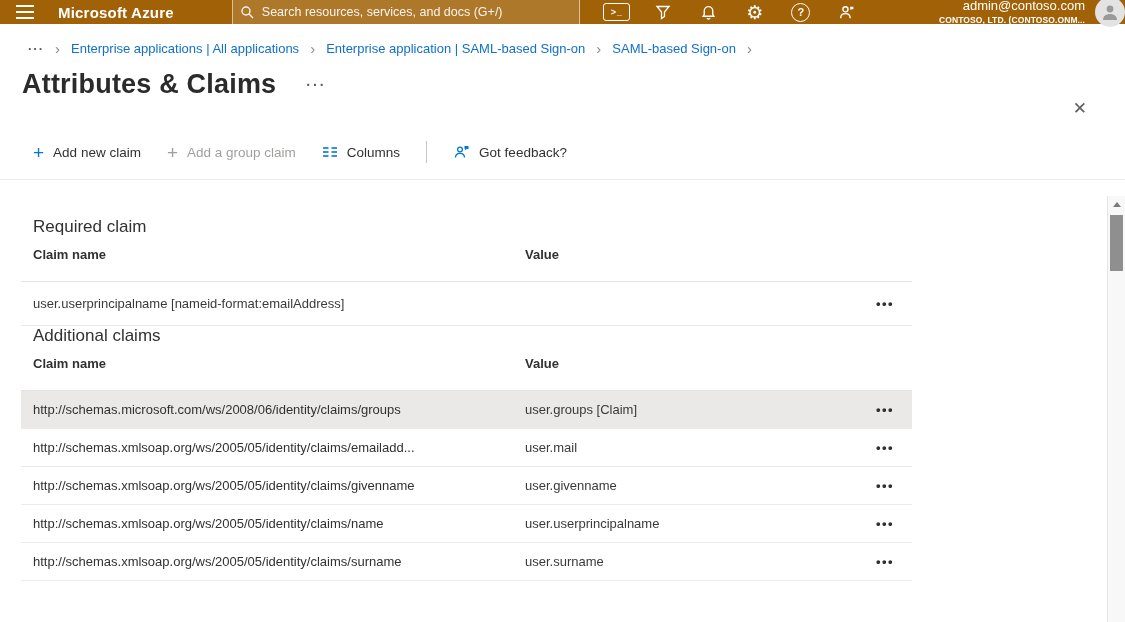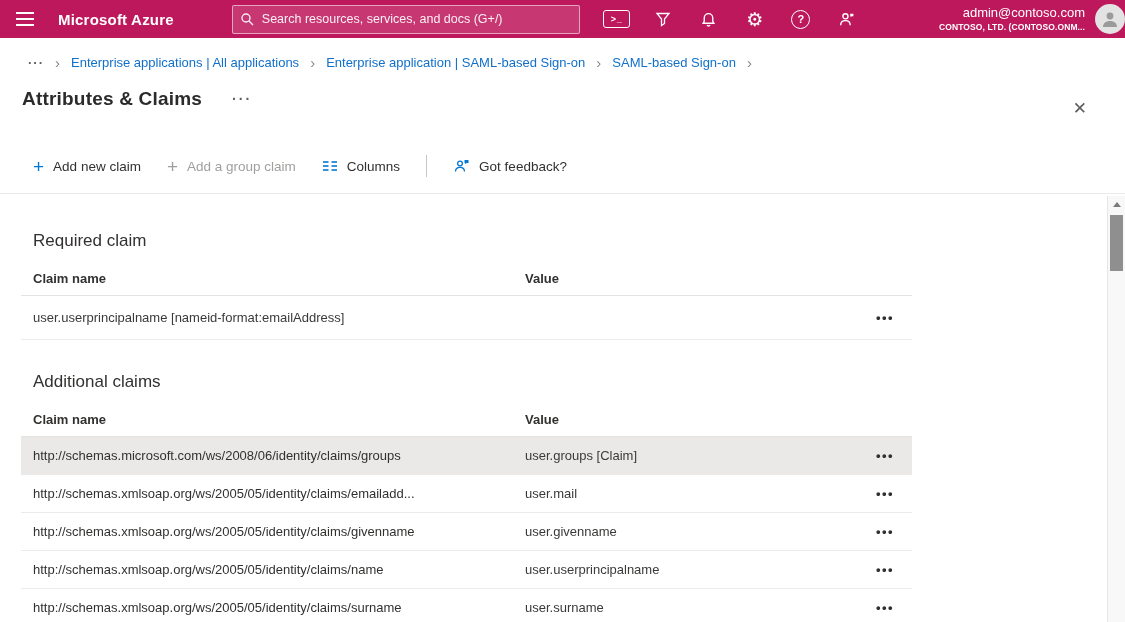--- a/index.html
+++ b/index.html
@@ -1,21 +1,21 @@
 <!DOCTYPE html>
 <html><head>
 <meta charset="utf-8">
 <style>
   html,body{margin:0;padding:0}
   body{
     width:1125px;height:622px;overflow:hidden;position:relative;
     font-family:"Liberation Sans",sans-serif;background:#fff;color:#323130;
   }
   
-  .topbar{height:38px;background:#be185d;display:flex;align-items:center;color:#fff}
+  .topbar{height:24px;background:#a16207;display:flex;align-items:center;color:#fff}
   .hamburger{width:50px;height:40px;display:flex;flex-direction:column;justify-content:center;align-items:center;gap:4px;cursor:pointer}
   .hamburger span{display:block;width:18px;height:2px;background:#fff}
   .brand{font-size:15px;font-weight:700;letter-spacing:.2px;margin:0 58px 0 8px;white-space:nowrap;cursor:pointer}
   .searchbox{width:332px;height:27px;background:rgba(255,255,255,.14);border:1px solid rgba(255,255,255,.55);border-radius:2px;display:flex;align-items:center;padding:0 7px;gap:6px}
   .searchbox input{flex:1;background:transparent;border:0;outline:0;color:#fff;font-size:12.5px;font-family:inherit}
   .searchbox input::placeholder{color:rgba(255,255,255,.92)}
   .tb-icons{display:flex;margin-left:14px}
   .tb-icon{width:46px;height:40px;display:flex;align-items:center;justify-content:center;cursor:pointer}
   .shell-box{width:25px;height:16px;border:1.4px solid #fff;border-radius:3px;font-size:9px;font-weight:700;display:flex;align-items:center;justify-content:center;letter-spacing:1px}
   .gear-glyph{font-size:19px;line-height:1}
@@ -25,37 +25,37 @@
   .account-email{font-size:13px}
   .account-tenant{font-size:8.5px;font-weight:700;letter-spacing:.1px}
   .avatar{width:30px;height:30px;border-radius:50%;background:#e3e3e3;display:flex;align-items:center;justify-content:center;overflow:hidden}
   
   .breadcrumb{display:flex;align-items:center;gap:11px;padding:17px 0 0 28px;font-size:13px;color:#605e5c}
   .crumb-overflow{color:#605e5c;letter-spacing:1px;cursor:pointer;font-weight:700}
   .crumb-link{color:#1070ca;cursor:pointer;text-decoration:none;white-space:nowrap}
   .crumb-sep{color:#8a8886;font-size:15px;line-height:1}
   
   .title-row{display:flex;align-items:center;padding-left:22px;margin-top:13px;height:31px}
-  .page-title{font-size:19px;font-weight:700;color:#2b2b2b;margin:0;letter-spacing:.2px}
+  .page-title{font-size:27px;font-weight:700;color:#2b2b2b;margin:0;letter-spacing:.2px}
   .title-more{margin-left:30px;color:#605e5c;letter-spacing:2px;font-size:14px;font-weight:700;cursor:pointer}
   .close-btn{position:absolute;top:96px;right:36px;font-size:17px;color:#605e5c;cursor:pointer;background:none;border:0;font-family:inherit;padding:2px}
   
   .toolbar{display:flex;align-items:center;gap:26px;padding-left:33px;margin-top:40px;height:24px}
   .tool-btn{display:flex;align-items:center;gap:9px;font-size:13.5px;color:#323130;background:none;border:0;cursor:pointer;font-family:inherit;padding:0}
   .tool-btn .plus{color:#0078d4;font-size:19px;font-weight:400;line-height:1}
   .tool-btn.disabled{color:#a19f9d;cursor:default}
   .tool-btn.disabled .plus{color:#a19f9d}
   .vdivider{width:1px;height:22px;background:#c8c6c4}
   .toolbar-sep-line{border-bottom:1px solid #eaeaea;margin-top:15px}
   
   .content{margin-left:21px;width:891px}
   .section-heading{font-size:17px;font-weight:400;color:#323130;padding-left:12px;margin:0;line-height:20px}
   .h-required{margin-top:37px}
-  .h-additional{margin-top:32px}
-  .thead{display:flex;align-items:center;height:34px;margin-top:10px;border-bottom:1px solid #e5e3e1;font-weight:700;font-size:13px}
+  .h-additional{}
+  .thead{display:flex;height:34px;margin-top:10px;border-bottom:1px solid #e5e3e1;font-weight:700;font-size:13px}
   .thead .cvalue{color:#323130}
   .trow{display:flex;align-items:center;border-bottom:1px solid #edebe9;font-size:13px;cursor:pointer}
   .required-rows .trow{height:43px}
   .additional-rows .trow{height:37px}
   .trow.highlighted{background:#eae9e8}
   .cell{white-space:nowrap;overflow:hidden}
   .cname{width:470px;padding:0 10px 0 12px}
   .cvalue{flex:1;padding-left:12px;color:#3b3a39}
   .more-btn{width:54px;text-align:center;background:none;border:0;color:#323130;font-size:13px;letter-spacing:1.5px;font-weight:700;cursor:pointer;font-family:inherit;padding:0}
   .more-spacer{width:54px}

